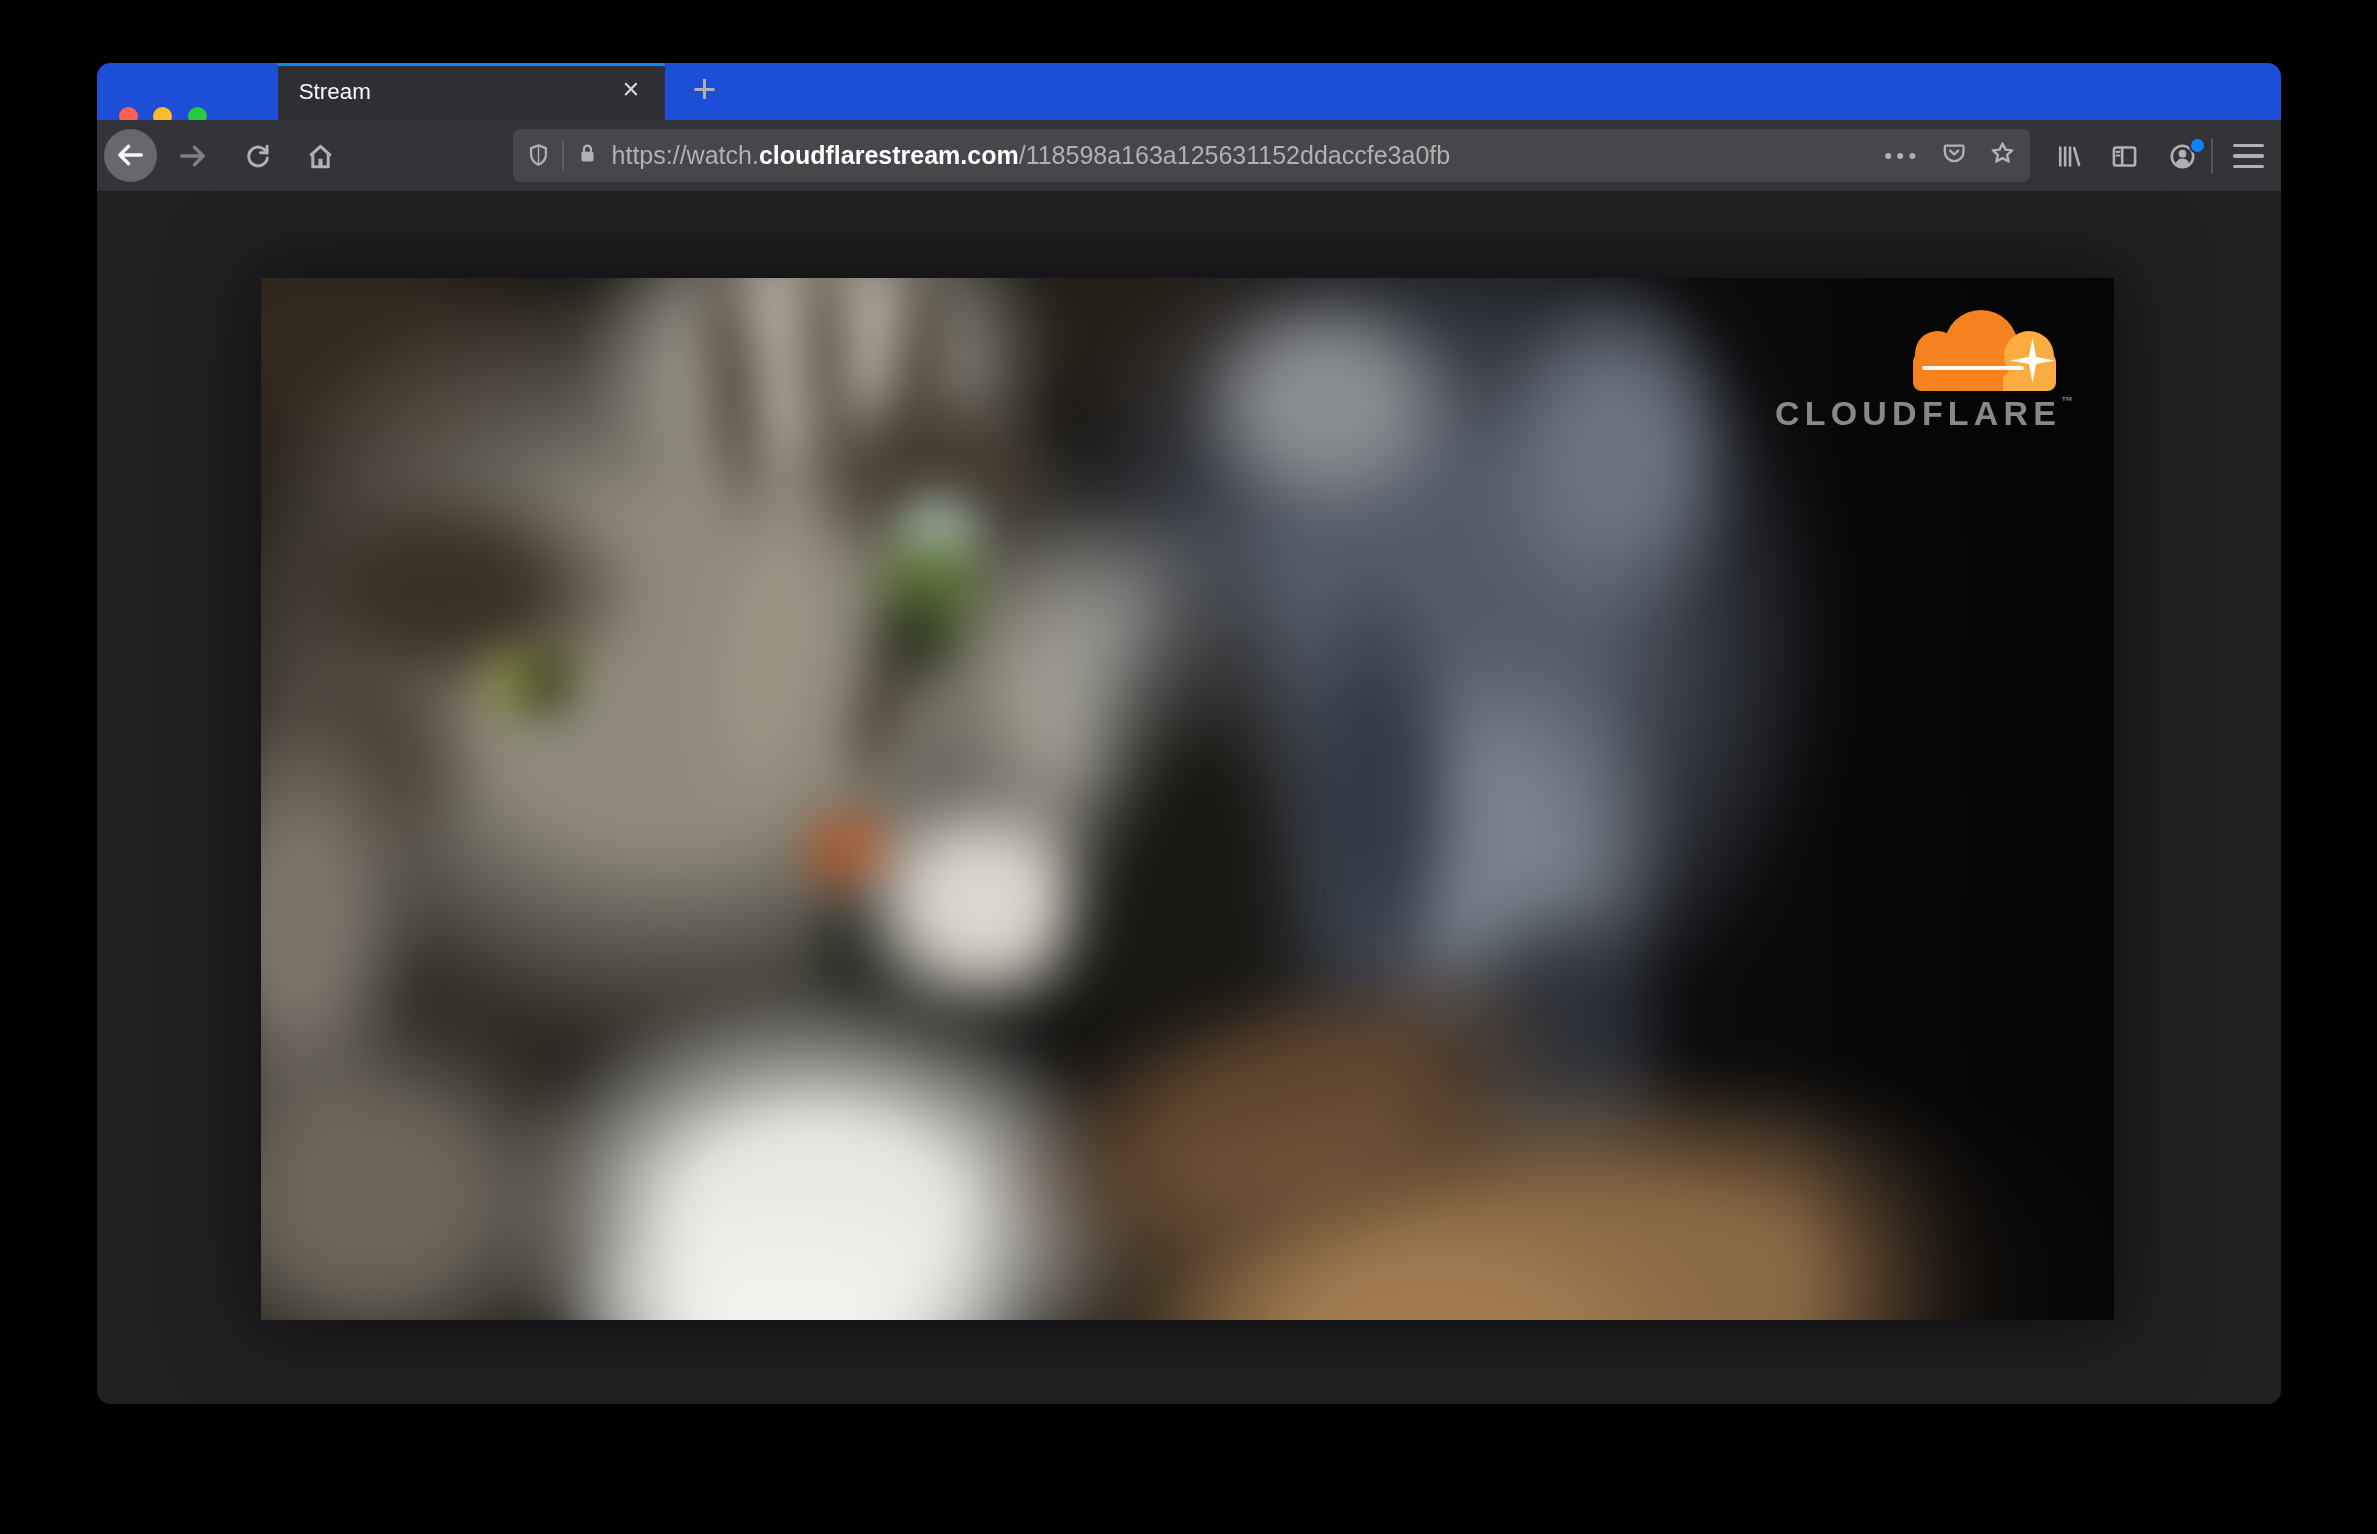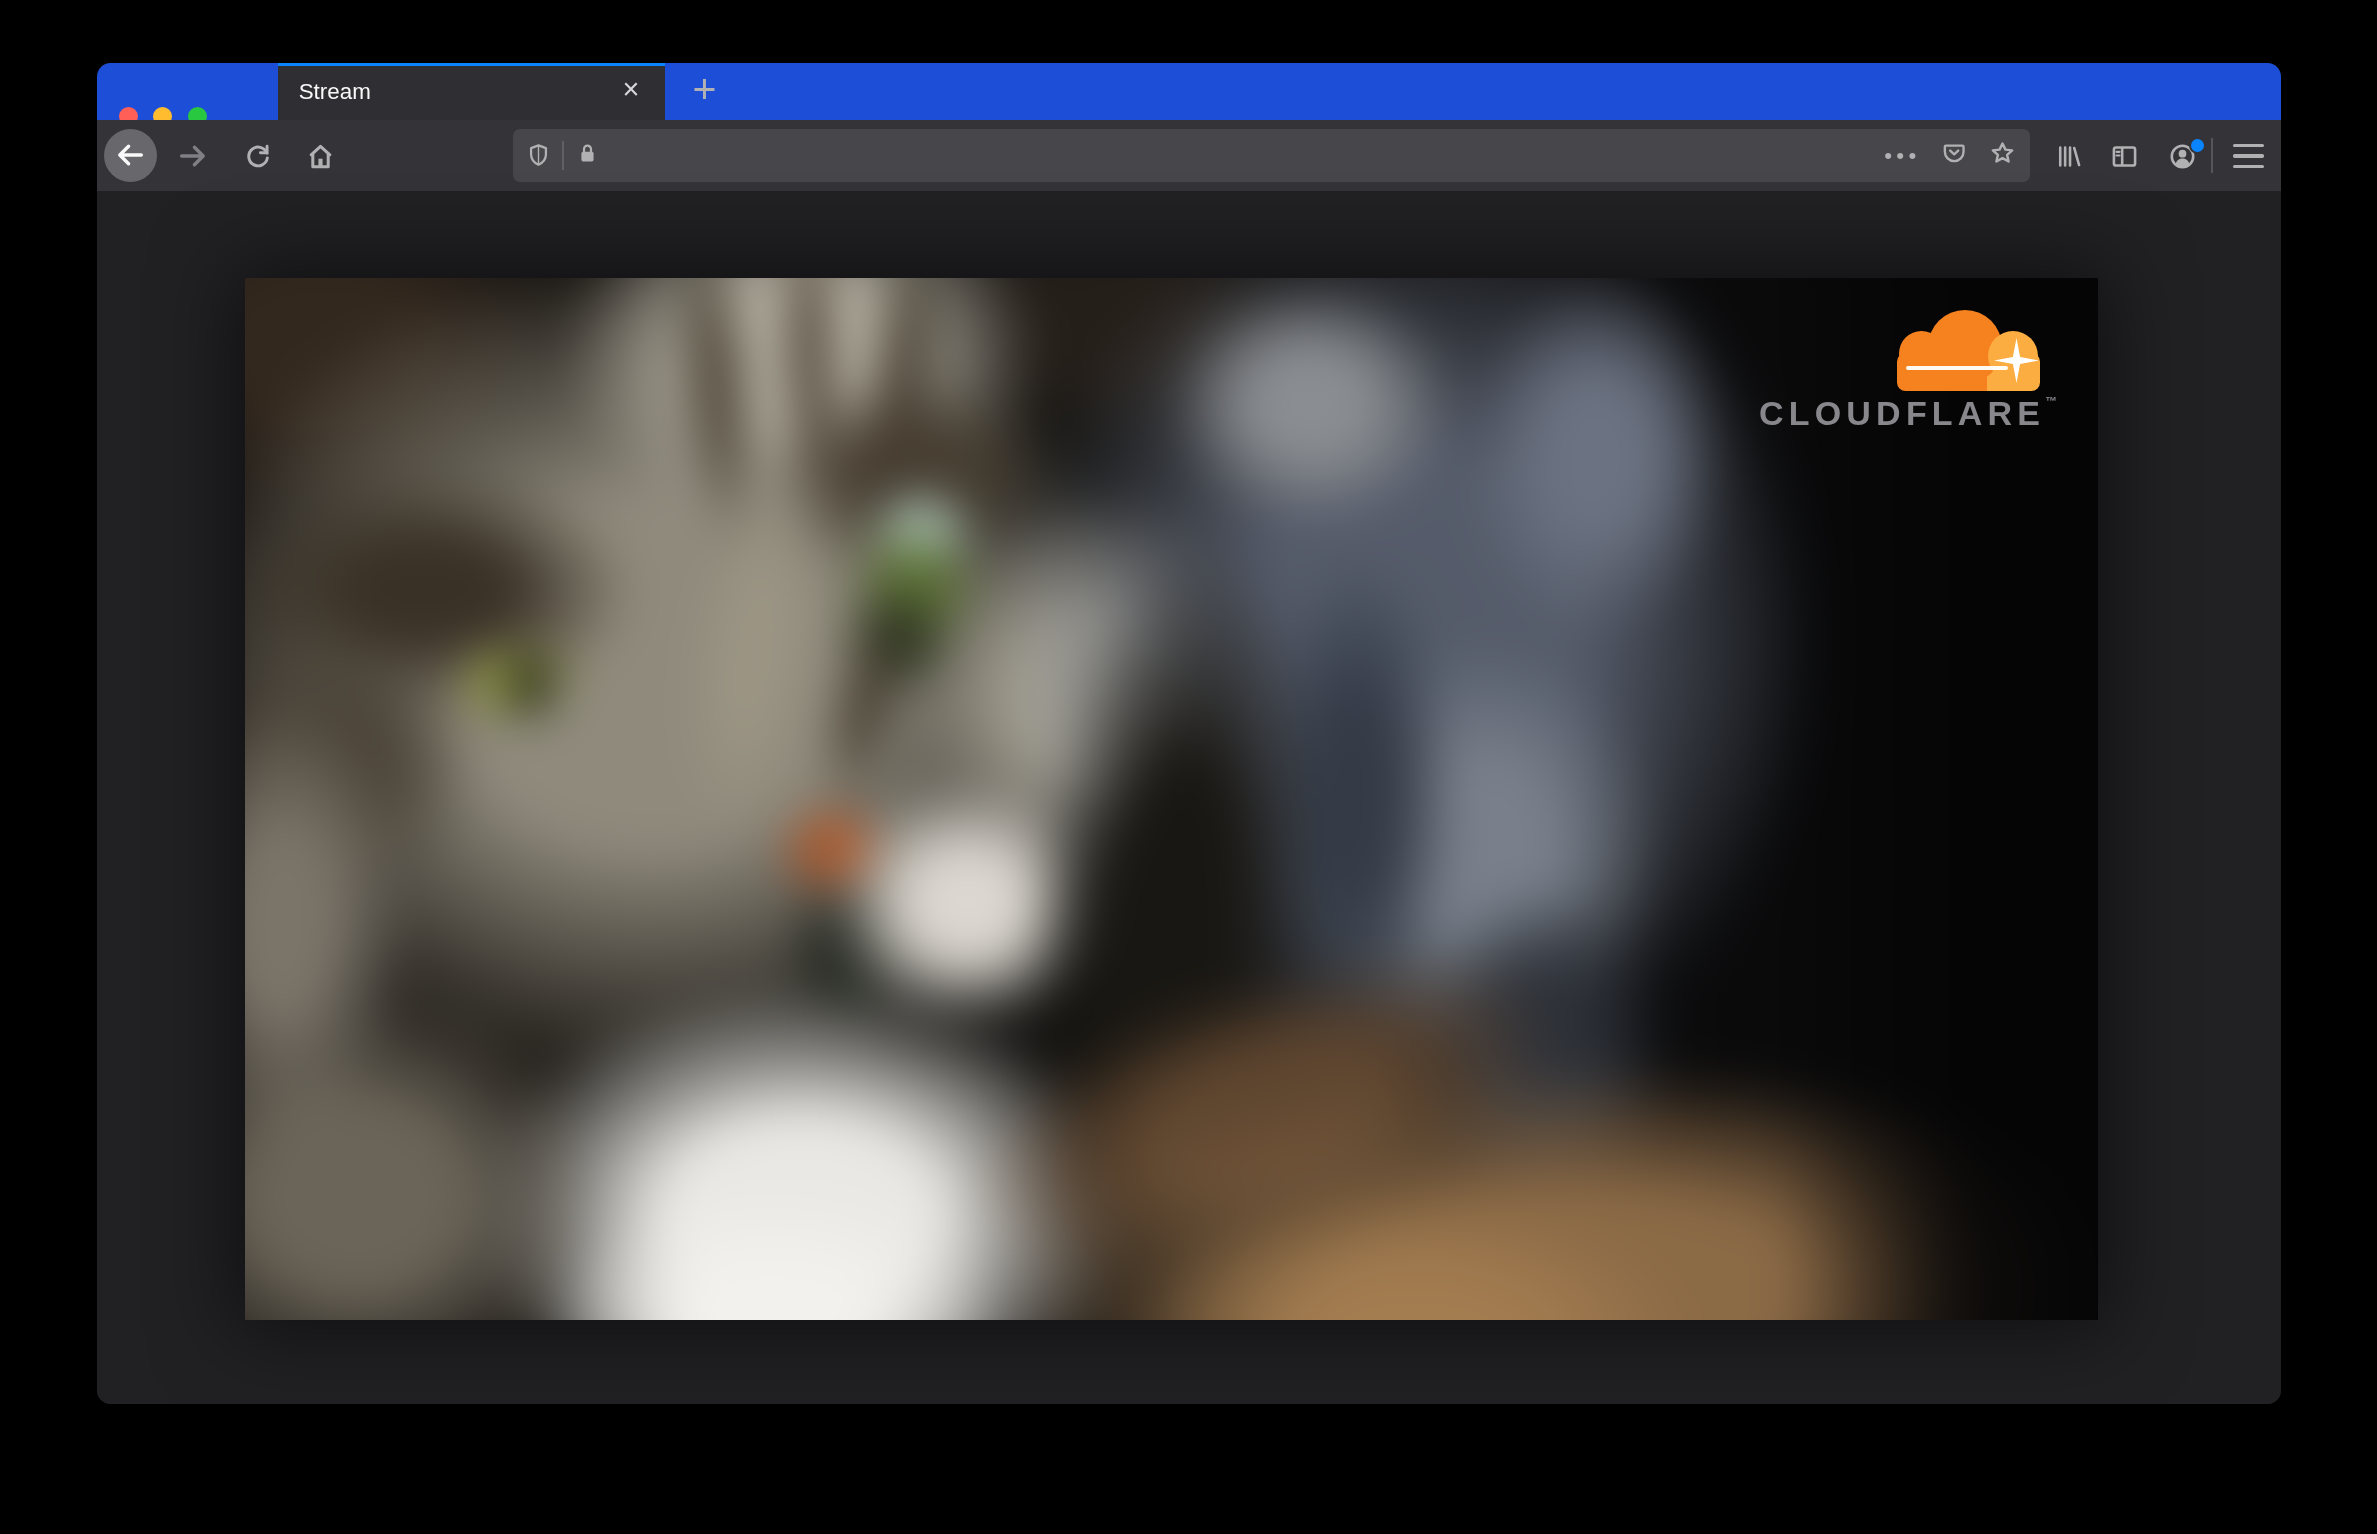--- a/index.html
+++ b/index.html
@@ -45,21 +45,21 @@
   .rightbtn{position:absolute;top:0;height:72px;display:flex;align-items:center;justify-content:center;}
   .lib{left:1953px;width:36px;} .sb{left:2009px;width:36px;} .acct{left:2067px;width:36px;}
   .acct-dot{position:absolute;left:2092px;top:17px;width:13px;height:13px;border-radius:50%;
             background:#0a84ff;border:2.6px solid #333338;}
   .vdiv{position:absolute;left:2114px;top:18px;width:1.7px;height:35px;background:#55555a;}
   .burger{left:2134px;width:34px;flex-direction:column;gap:6.9px;display:flex;justify-content:center;}
   .bbar{width:31px;height:3.4px;border-radius:1.7px;background:#b1b1b3;margin:0 auto;}
 
   
   .content{position:absolute;left:0;top:128px;width:100%;height:1213px;background:#212124;}
-  .video{position:absolute;left:148px;top:87px;width:1853px;height:1042px;background:#0a0a0b;
+  .video{position:absolute;left:164px;top:87px;width:1853px;height:1042px;background:#0a0a0b;
          overflow:hidden;box-shadow:0 0 78px 10.3px rgba(0,0,0,.55);}
   .scene{position:absolute;left:-52px;top:-52px;width:1957px;height:1146px;
          filter:blur(22.4px) saturate(1.05);
          background:linear-gradient(90deg,#18140f 0%,#141311 42%,#0c0c0d 68%,#070708 100%);}
   .bl{position:absolute;border-radius:50%;transform:translate(-50%,-50%);
       background:radial-gradient(closest-side,var(--c) 0%,var(--c) 40%,transparent 100%);}
   .rshade{position:absolute;right:0;top:0;bottom:0;width:371px;
           background:linear-gradient(90deg,rgba(5,5,6,0) 0%,rgba(5,5,6,.85) 50%,#050506 100%);}
 
   
@@ -132,20 +132,21 @@
                 <path d="M12 3v17.2" stroke-width="1.2"></path>
               </svg>
           </span>
           <span class="ub-div"></span>
           <span>
             <svg width="27" height="27" viewBox="0 0 24 24">
                 <path d="M8.9 10.6V8.1a3.1 3.1 0 0 1 6.2 0v2.5" fill="none" stroke="#b1b1b3" stroke-width="2"></path>
                 <rect x="6.6" y="10.4" width="10.8" height="8.8" rx="1.6" fill="#b1b1b3"></rect>
               </svg>
           </span>
+          <span class="urltext"><span class="u-dim">https://watch.</span><span class="u-host">cloudflarestream.com</span><span class="u-dim">/118598a163a125631152ddaccfe3a0fb</span></span>
         </div>
         <div class="ub-right">
           <span class="dots">•••</span>
           <span>
             <svg width="28.4" height="28.4" viewBox="0 0 24 24" fill="none" stroke="#b1b1b3" stroke-width="2">
                 <path d="M5 5.6h14a.9.9 0 0 1 .9.9v4.3a7.9 7.9 0 0 1-15.8 0V6.5A.9.9 0 0 1 5 5.6z" stroke-linejoin="round"></path>
                 <path d="M8.6 9.8 12 13l3.4-3.2" stroke-linecap="round" stroke-linejoin="round"></path>
               </svg>
           </span>
           <span>

